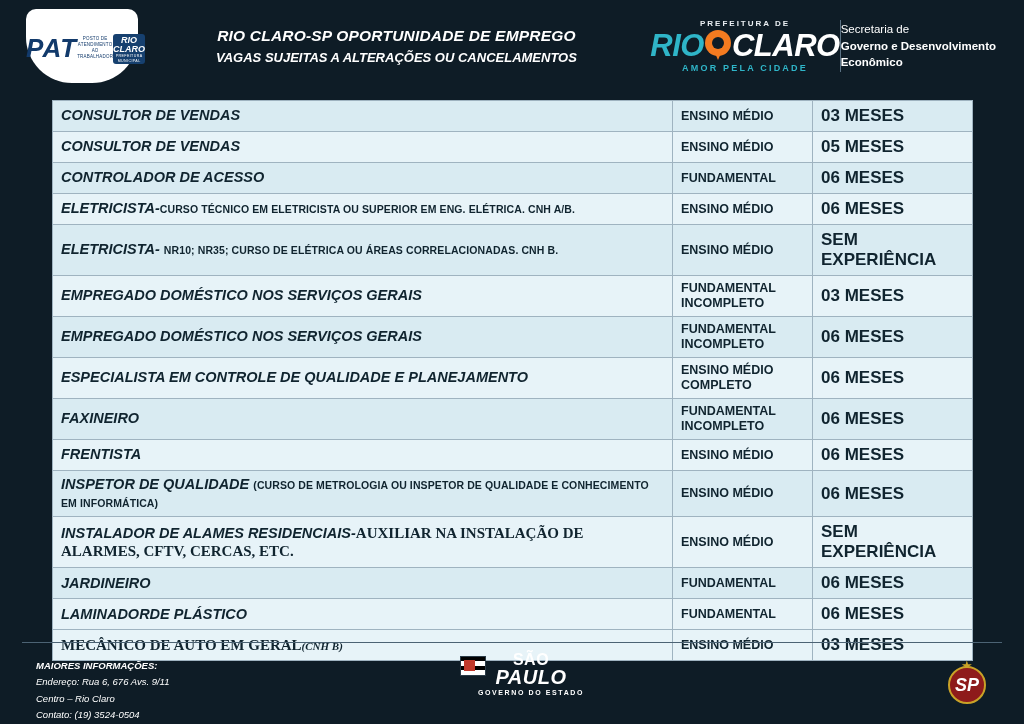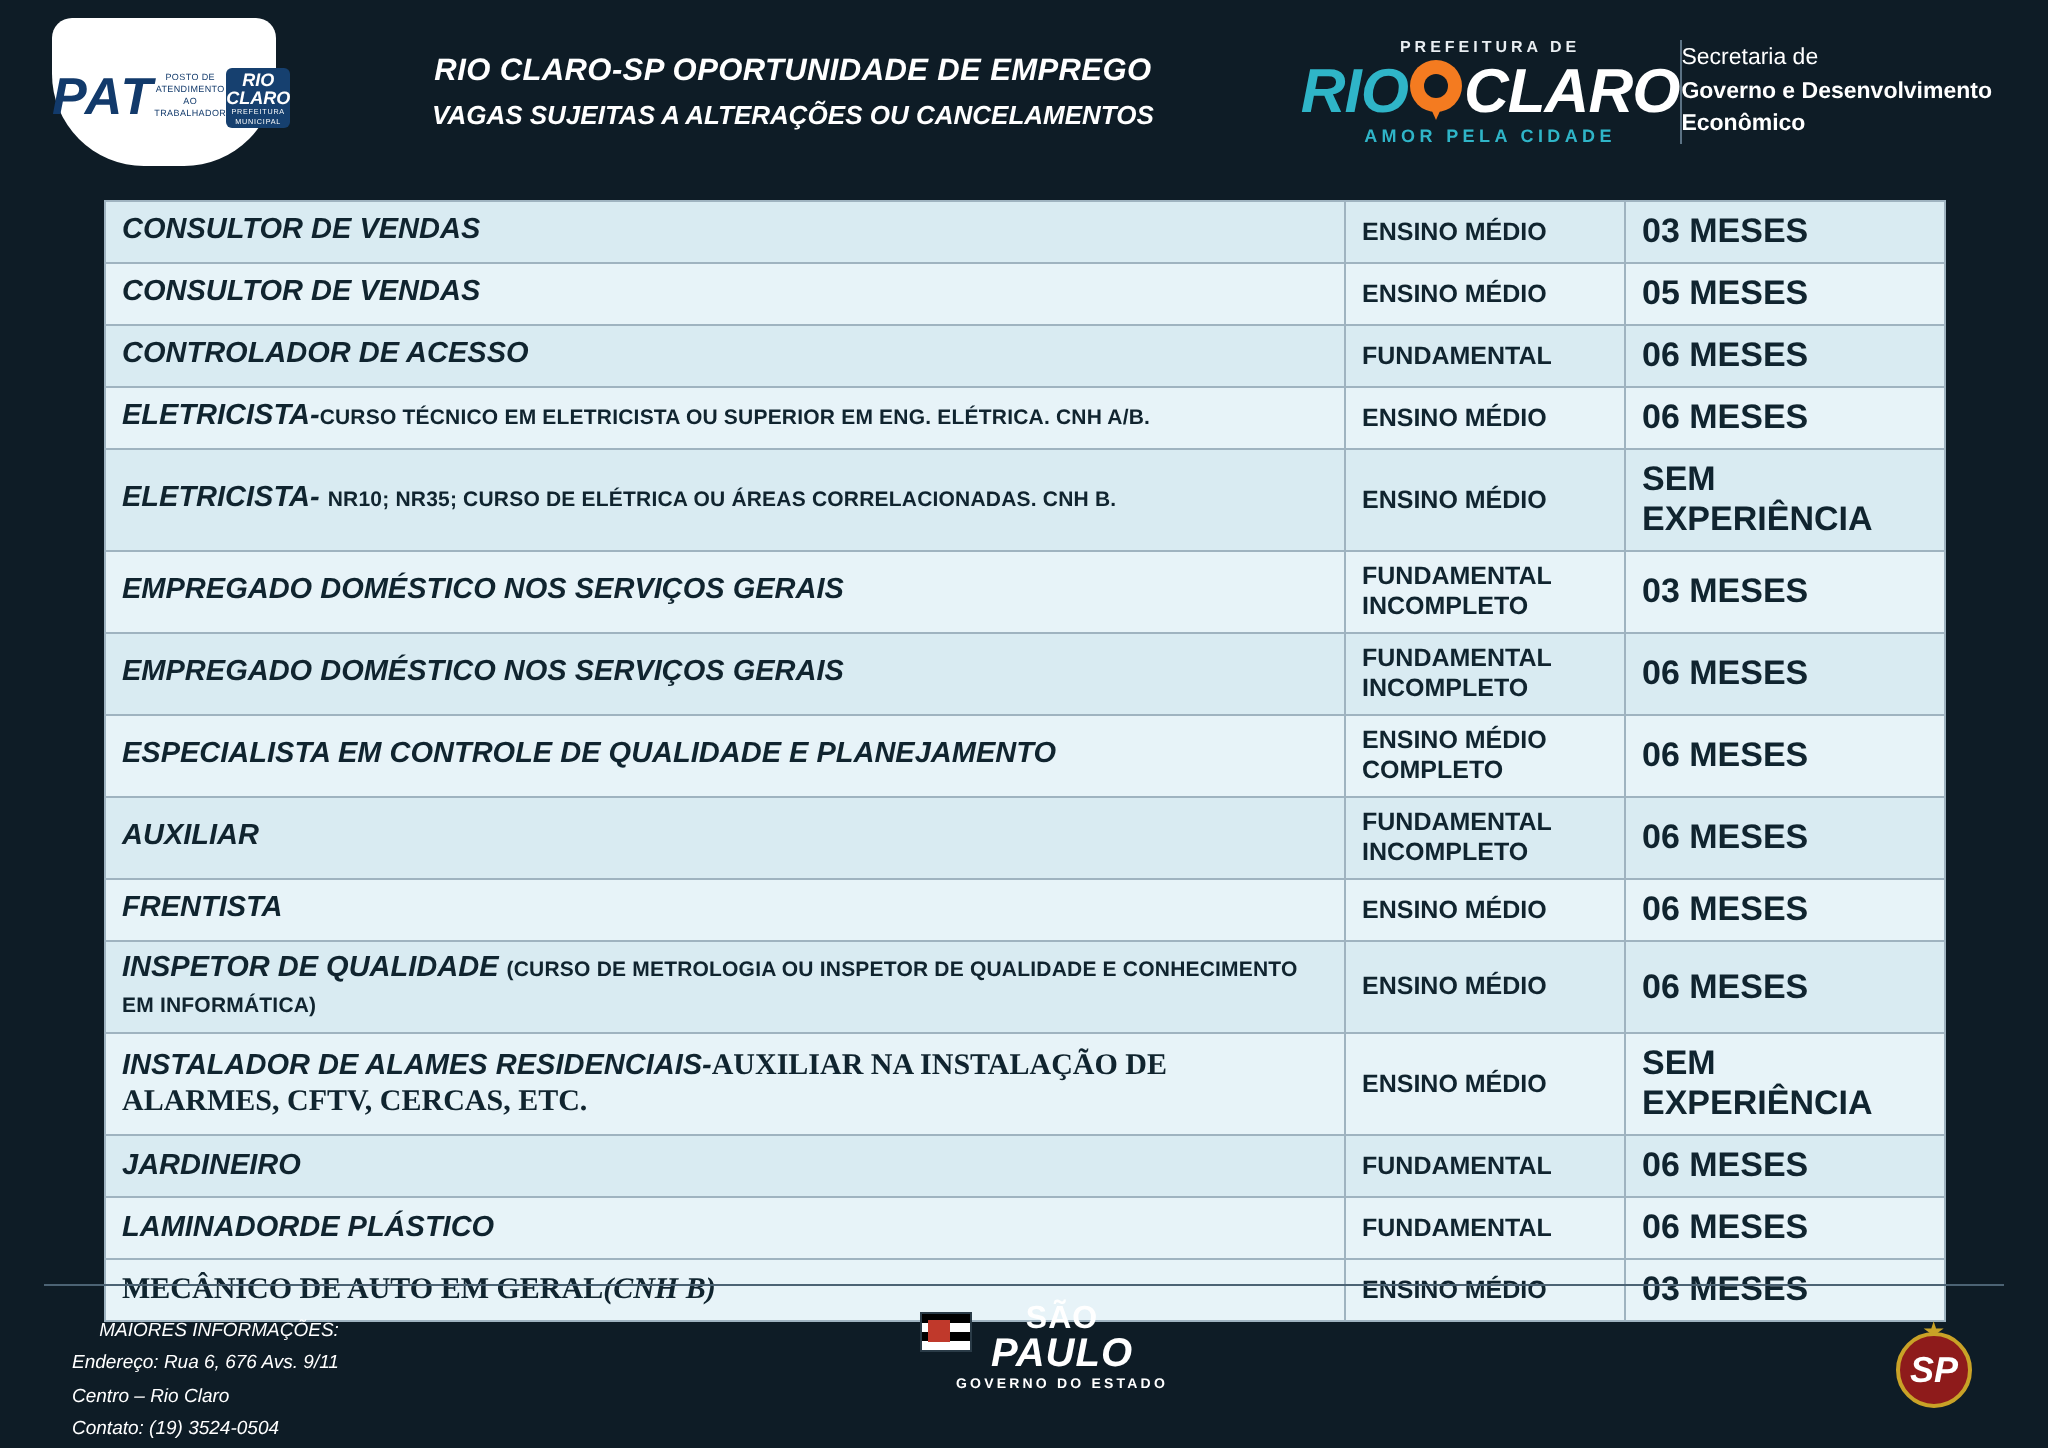--- a/index.html
+++ b/index.html
@@ -168,21 +168,21 @@
   td.role .serif {
     font-family: "Liberation Serif", serif;
     font-style: normal;
     font-weight: bold;
     font-size: 15px;
   }
   td.role .serif-it {
     font-family: "Liberation Serif", serif;
     font-style: italic;
     font-weight: bold;
-    font-size: 15px;
+    font-size: 11px;
   }
   td.edu {
     width: 140px;
     font-size: 12.5px;
     font-weight: bold;
     color: #0c2130;
     line-height: 1.2;
   }
   td.exp {
     width: 160px;
@@ -205,21 +205,21 @@
     background: #4c6374;
   }
   .foot-info {
     position: absolute;
     left: 36px; top: 16px;
     color: #ffffff;
     font-size: 9.5px;
     font-style: italic;
     line-height: 1.72;
   }
-  .foot-info .ttl { font-weight: normal; font-style: italic; text-align: right; }
+  .foot-info .ttl { font-weight: bold; font-style: italic; }
   .sp-logo {
     position: absolute;
     left: 466px; top: 10px;
     width: 130px;
     text-align: center;
     color: #fff;
   }
   .sp-flag {
     position: absolute;
     left: -6px; top: 4px;
@@ -347,21 +347,21 @@
             <td class="role">EMPREGADO DOMÉSTICO NOS SERVIÇOS GERAIS</td>
             <td class="edu">FUNDAMENTAL INCOMPLETO</td>
             <td class="exp">06 MESES</td>
           </tr>
           <tr class="alt">
             <td class="role">ESPECIALISTA EM CONTROLE DE QUALIDADE E PLANEJAMENTO</td>
             <td class="edu">ENSINO MÉDIO COMPLETO</td>
             <td class="exp">06 MESES</td>
           </tr>
           <tr>
-            <td class="role">AUXILIAR</td>
+            <td class="role">FAXINEIRO</td>
             <td class="edu">FUNDAMENTAL INCOMPLETO</td>
             <td class="exp">06 MESES</td>
           </tr>
           <tr class="alt">
             <td class="role">FRENTISTA</td>
             <td class="edu">ENSINO MÉDIO</td>
             <td class="exp">06 MESES</td>
           </tr>
           <tr>
             <td class="role">INSPETOR DE QUALIDADE  <span class="small">(CURSO DE METROLOGIA OU INSPETOR DE QUALIDADE E CONHECIMENTO EM INFORMÁTICA)</span></td>

